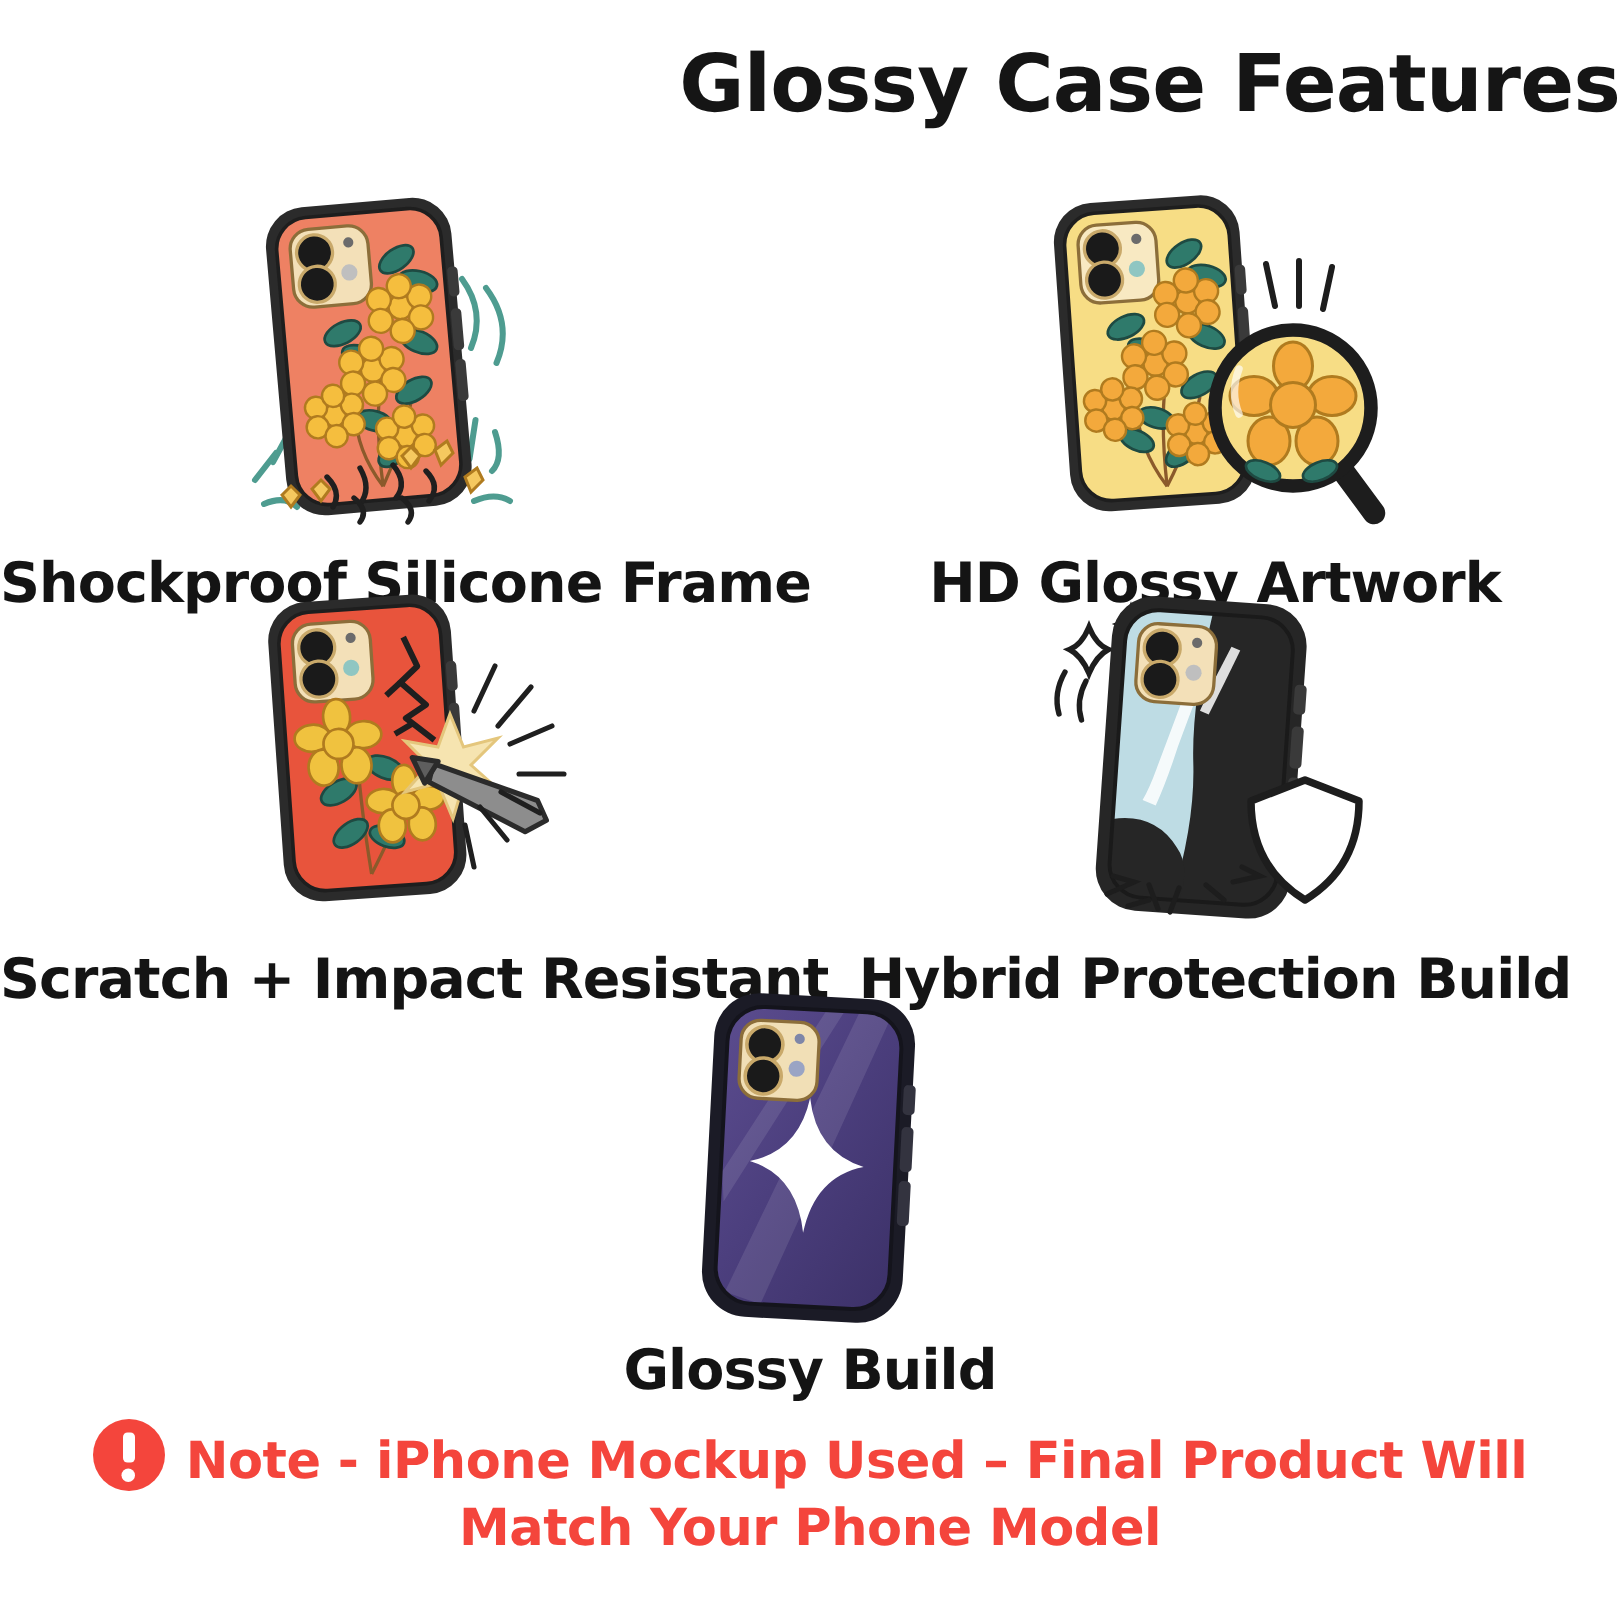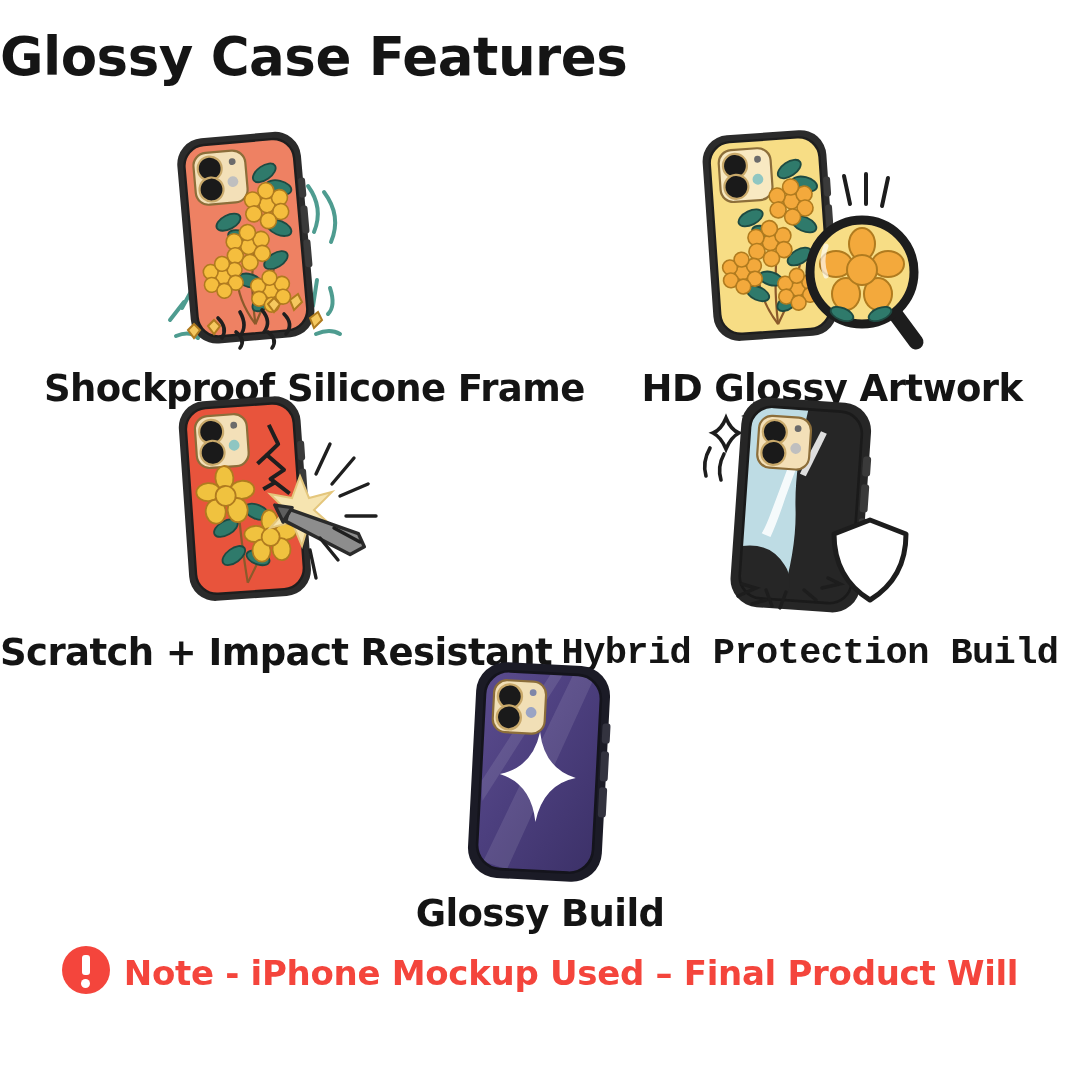--- a/index.html
+++ b/index.html
@@ -21,21 +21,21 @@
     position: relative;
     background: #ffffff;
   }
 
   
   .page-title {
     position: absolute;
     top: 26px;
     left: 0;
     width: 1080px;
-    text-align: left;
+    text-align: right;
     font-size: 53px;
     font-weight: 700;
     letter-spacing: -0.5px;
     color: #151515;
     font-family: "DejaVu Sans", "Liberation Sans", sans-serif;
   }
 
   
   .feature {
     position: absolute;
@@ -51,27 +51,27 @@
     color: #141414;
     letter-spacing: -0.6px;
     white-space: nowrap;
     line-height: 1.05;
   }
 
   
   #feat-1 { left: 0px;   top: 128px; width: 540px; }
   #feat-2 { left: 540px; top: 128px; width: 540px; }
   #feat-3 { left: 0px;   top: 392px; width: 540px; }
-  #feat-4 { left: 540px; top: 392px; width: 540px; font-family: Liberation Mono, monospace; }
+  #feat-4 { left: 540px; top: 392px; width: 540px; }
   #feat-5 { left: 270px; top: 660px; width: 540px; }
 
   #feat-1 .art, #feat-2 .art, #feat-3 .art, #feat-4 .art { width: 260px; height: 228px; }
   #feat-5 .art { width: 260px; height: 225px; }
 
-  #feat-1 .caption, #feat-2 .caption { margin-top: 14px; padding-left: 44px; }
+  #feat-1 .caption, #feat-2 .caption { margin-top: 14px; }
   #feat-3 .caption, #feat-4 .caption { margin-top: 14px; }
   #feat-5 .caption { margin-top: 10px; }
 
   
   .note {
     position: absolute;
     left: 0;
     top: 946px;
     width: 1080px;
     text-align: center;
@@ -520,15 +520,16 @@
         </g>
       </svg>
     </div>
     <div class="caption">Glossy Build</div>
   </div>
 
   <div class="note">
     <span class="note-line1">
       <span class="note-icon"></span><span>Note - iPhone Mockup Used – Final Product Will</span>
     </span>
+    <span class="note-line2">Match Your Phone Model</span>
   </div>
 
 </div>
 
 </body></html>

